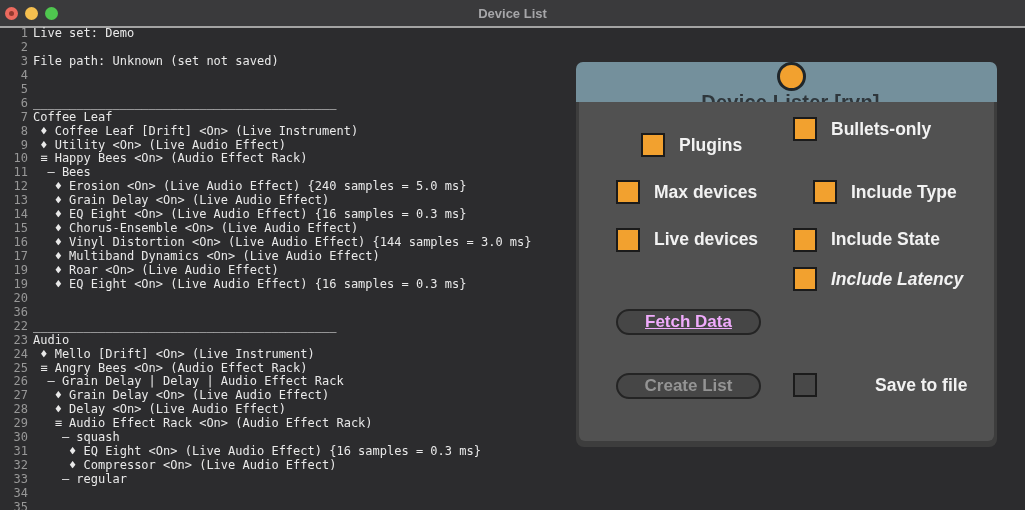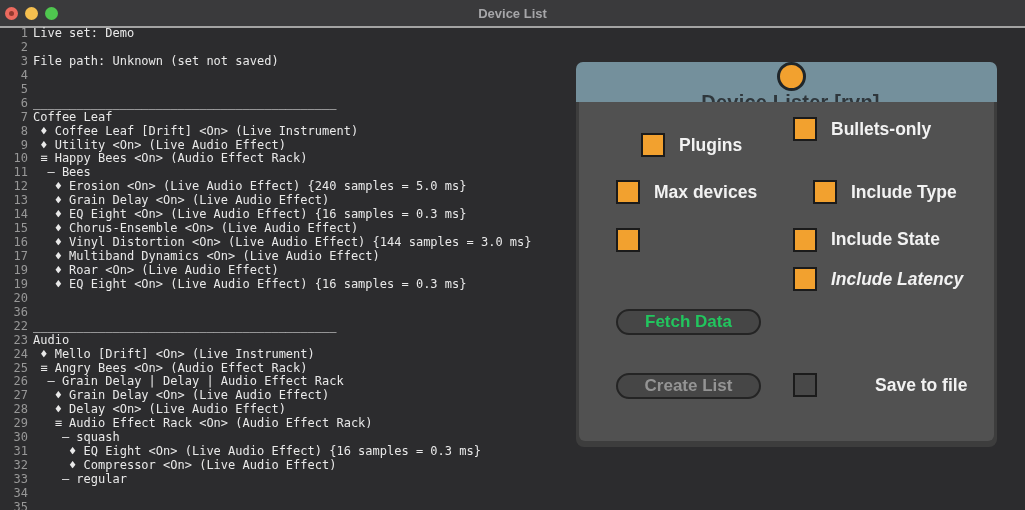--- a/index.html
+++ b/index.html
@@ -46,21 +46,21 @@
 
   .cb-row { position:absolute; display:flex; align-items:center; height:24px; }
   .cb-box { width:24px; height:24px; border:2.5px solid #1b1b1b; flex:0 0 auto; }
   .cb-box.checked { background:#f2a12f; }
   .cb-box.unchecked { background:#484848; }
   .cb-label { margin-left:14px; font-size:17.5px; font-weight:bold; color:#f2f2f2; }
 
   .pill-btn { position:absolute; width:145px; height:26px; border-radius:14px;
               border:2px solid #242424; background:#464646; text-align:center;
               line-height:22px; font-size:17px; font-weight:bold; }
-  .pill-btn.enabled { color:#22c55e; }
+  .pill-btn.enabled { color:#f0abfc;text-decoration:underline; }
   .pill-btn.disabled { color:#949494; }
 </style>
 </head>
 <body>
 
 <div class="titlebar">
   <span class="traffic red"></span>
   <span class="traffic yellow"></span>
   <span class="traffic green"></span>
   <div class="window-title">Device List</div>
@@ -240,20 +240,21 @@
         <div class="cb-row" style="left: 37px; top: 31px; margin-left: 25px;">
           <span class="cb-box checked"></span>
           <span class="cb-label">Plugins</span>
         </div>
         <div class="cb-row" style="left: 37px; top: 78.4px;">
           <span class="cb-box checked"></span>
           <span class="cb-label">Max devices</span>
         </div>
         <div class="cb-row" style="left: 37px; top: 125.8px;">
           <span class="cb-box checked"></span>
+          <span class="cb-label">Live devices</span>
         </div>
       </div>
     <div id="cb-right">
         <div class="cb-row" style="left: 214px; top: 15px;">
           <span class="cb-box checked"></span>
           <span class="cb-label">Bullets-only</span>
         </div>
         <div class="cb-row" style="left: 214px; top: 78.4px; padding-left: 20px;">
           <span class="cb-box checked"></span>
           <span class="cb-label">Include Type</span>

